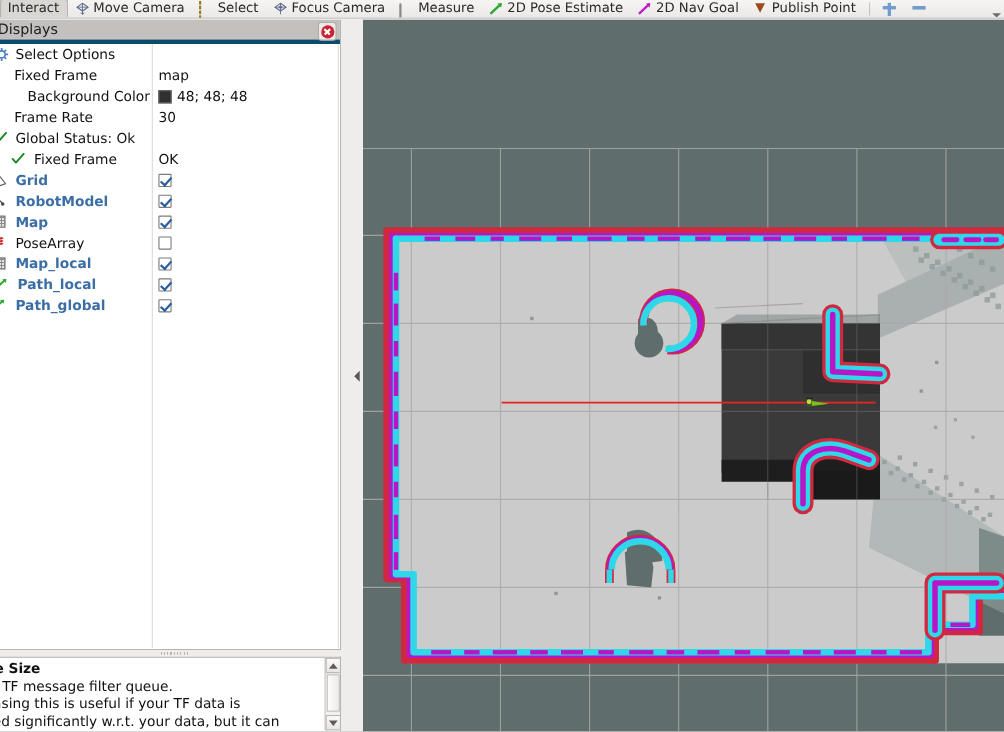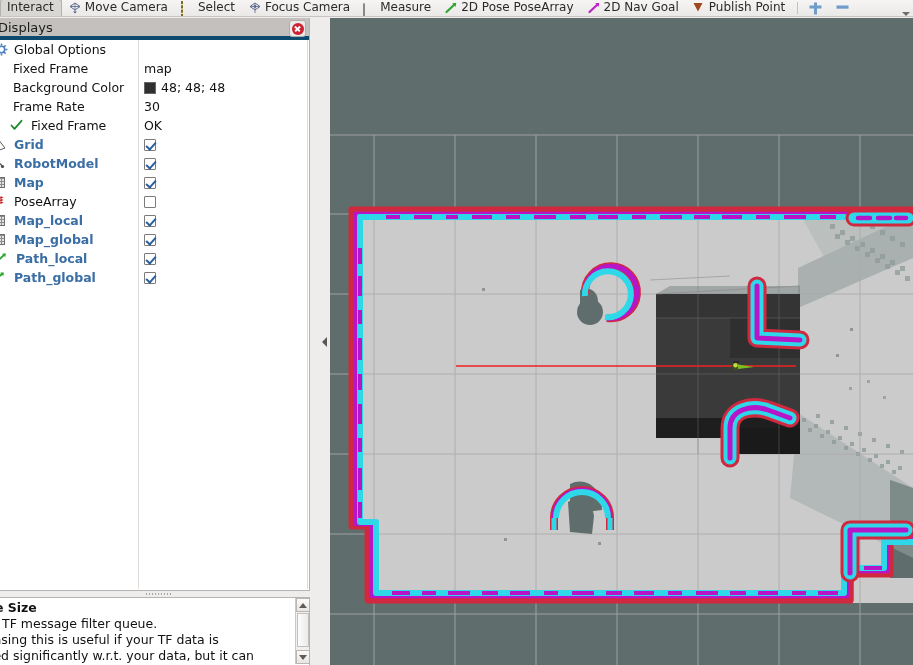--- a/index.html
+++ b/index.html
@@ -256,21 +256,21 @@
       <span class="label">Measure</span>
     </div>
 
     <div class="tool">
       <span class="glyph">
         <svg width="14" height="12" viewBox="0 0 14 12">
           <path d="M2.5 10 L11 2" stroke="#2ea832" stroke-width="2.2" stroke-linecap="round"></path>
           <path d="M8.2 1.2 L12.2 1 L11.6 5 Z" fill="#2ea832"></path>
         </svg>
       </span>
-      <span class="label">2D Pose PoseArray</span>
+      <span class="label">2D Pose Estimate</span>
     </div>
 
     <div class="tool">
       <span class="glyph">
         <svg width="14" height="12" viewBox="0 0 14 12">
           <path d="M2.5 10 L11 2" stroke="#c11fc8" stroke-width="2.2" stroke-linecap="round"></path>
           <path d="M8.2 1.2 L12.2 1 L11.6 5 Z" fill="#c11fc8"></path>
         </svg>
       </span>
       <span class="label">2D Nav Goal</span>
@@ -323,42 +323,50 @@
       <div class="row plain" style="padding-left:2px">
         <span class="icon-cell">
           <svg width="13" height="13" viewBox="0 0 13 13" style="position:absolute;left:-3px;top:1px">
             <circle cx="6.5" cy="6.5" r="3.2" fill="none" stroke="#4a7fc1" stroke-width="1.6"></circle>
             <g stroke="#4a7fc1" stroke-width="1.6">
               <path d="M6.5 0.6 V2.6 M6.5 10.4 V12.4 M0.6 6.5 H2.6 M10.4 6.5 H12.4"></path>
               <path d="M2.4 2.4 L3.8 3.8 M9.2 9.2 L10.6 10.6 M10.6 2.4 L9.2 3.8 M3.8 9.2 L2.4 10.6"></path>
             </g>
           </svg>
         </span>
-        <span class="name">Global Options</span>
+        <span class="name">Select Options</span>
       </div>
 
       <div class="row plain" style="padding-left:13px">
         <span class="name">Fixed Frame</span>
         <span class="value">map</span>
       </div>
 
-      <div class="row plain" style="padding-left:13px">
+      <div class="row plain" style="padding-left:25px">
         <span class="name">Background Color</span>
         <span class="value">
           <span class="swatch" style="background: rgb(48, 48, 48);"></span>
           <span>48; 48; 48</span>
         </span>
       </div>
 
       <div class="row plain" style="padding-left:13px">
         <span class="name">Frame Rate</span>
         <span class="value">30</span>
       </div>
 
 
+      <div class="row plain" style="padding-left:2px">
+        <span class="icon-cell">
+          <svg width="13" height="13" viewBox="0 0 13 13" style="position:absolute;left:-4px;top:1px">
+            <path d="M1.5 6.5 L4.5 9.8 L11.5 1.8" fill="none" stroke="#1f8a2a" stroke-width="1.8" stroke-linecap="round" stroke-linejoin="round"></path>
+          </svg>
+        </span>
+        <span class="name">Global Status: Ok</span>
+      </div>
 
       <div class="row plain" style="padding-left:14px">
         <span class="icon-cell">
           <svg width="13" height="13" viewBox="0 0 13 13" style="position:absolute;left:0px;top:1px">
             <path d="M1.5 6.5 L4.5 9.8 L11.5 1.8" fill="none" stroke="#1f8a2a" stroke-width="1.8" stroke-linecap="round" stroke-linejoin="round"></path>
           </svg>
         </span>
         <span class="name" style="margin-left:5px">Fixed Frame</span>
         <span class="value">OK</span>
       </div>
@@ -415,29 +423,20 @@
       <div class="row blue" style="padding-left:2px">
         <span class="icon-cell">
           <span class="ic-map-small" style="position:absolute;left:-4px;top:2px"></span>
         </span>
         <span class="name">Map_local</span>
         <span class="value">
           <span class="cb on"></span>
         </span>
       </div>
 
-      <div class="row blue" style="padding-left:2px">
-        <span class="icon-cell">
-          <span class="ic-map-small" style="position:absolute;left:-4px;top:2px"></span>
-        </span>
-        <span class="name">Map_global</span>
-        <span class="value">
-          <span class="cb on"></span>
-        </span>
-      </div>
 
       <div class="row blue" style="padding-left:4px">
         <span class="icon-cell">
           <svg width="13" height="13" viewBox="0 0 13 13" style="position:absolute;left:-5px;top:2px">
             <path d="M0.5 10 L9.5 1.5" stroke="#2ea832" stroke-width="1.8" stroke-linecap="round"></path>
             <path d="M7 0.8 L10.8 0.6 L10.3 4.2 Z" fill="#2ea832"></path>
           </svg>
         </span>
         <span class="name">Path_local</span>
         <span class="value">

